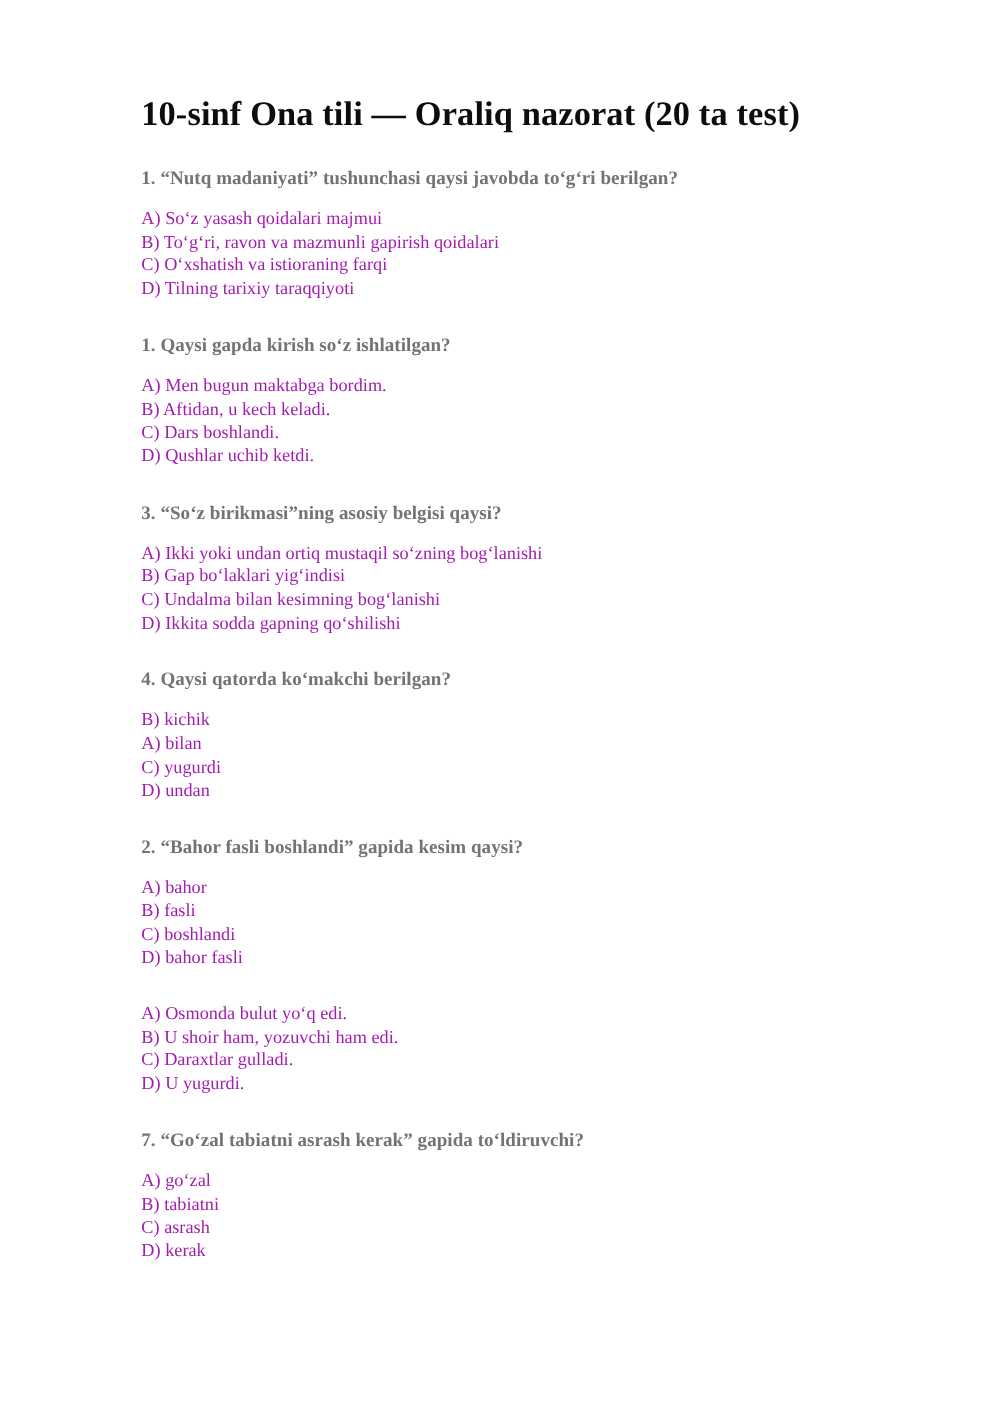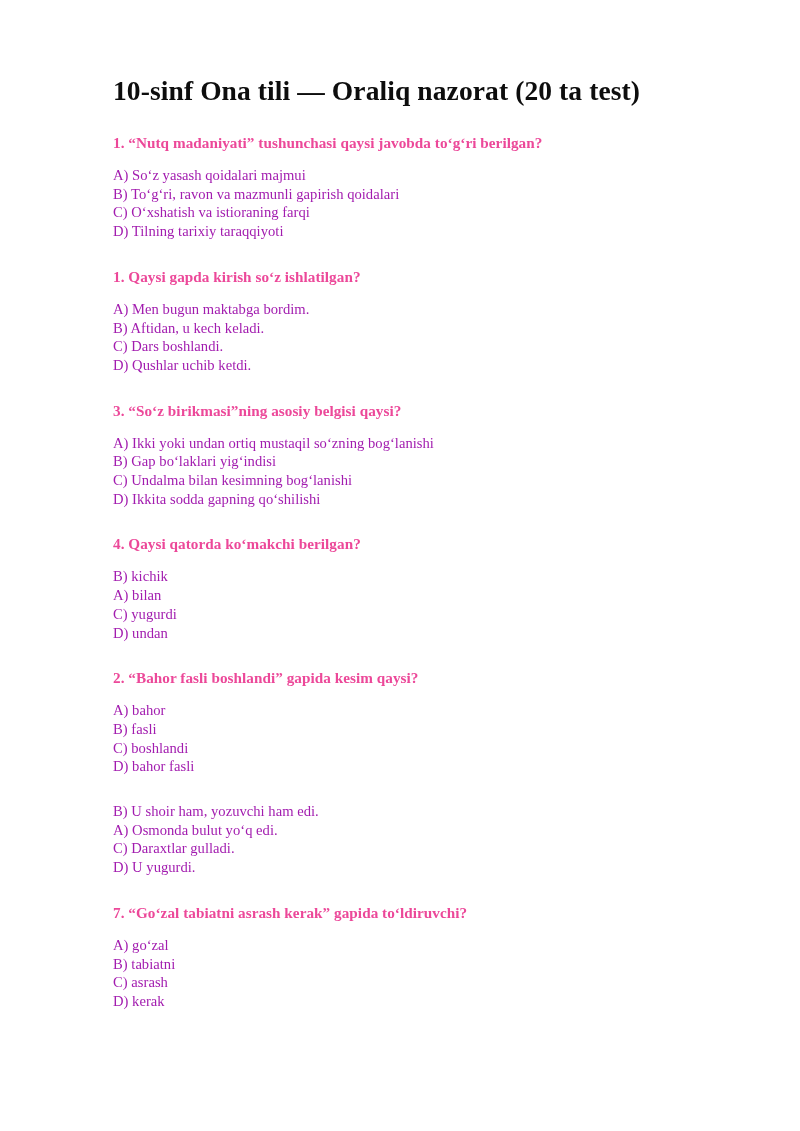--- a/index.html
+++ b/index.html
@@ -41,21 +41,21 @@
   }
   .question-block {
     margin-top: 26px;
   }
   .question-block:first-of-type {
     margin-top: 26px;
   }
   .q-heading {
     font-size: 15.2px;
     font-weight: bold;
-    color: #ec4899;
+    color: #737373;
     line-height: 1.25;
     margin: 0;
     letter-spacing: 0.05px;
   }
   .options {
     margin: 0;
     padding: 0;
     list-style: none;
     margin-top: 14px;
   }
@@ -121,22 +121,22 @@
       <ul class="options">
         <li class="option">A) bahor</li>
         <li class="option">B) fasli</li>
         <li class="option">C) boshlandi</li>
         <li class="option">D) bahor fasli</li>
       </ul>
     </div>
 
     <div class="question-block">
       <ul class="options">
+        <li class="option">A) Osmonda bulut yoʻq edi.</li>
         <li class="option">B) U shoir ham, yozuvchi ham edi.</li>
-        <li class="option">A) Osmonda bulut yoʻq edi.</li>
         <li class="option">C) Daraxtlar gulladi.</li>
         <li class="option">D) U yugurdi.</li>
       </ul>
     </div>
 
     <div class="question-block">
       <p class="q-heading">7. “Goʻzal tabiatni asrash kerak” gapida toʻldiruvchi?</p>
       <ul class="options">
         <li class="option">A) goʻzal</li>
         <li class="option">B) tabiatni</li>

